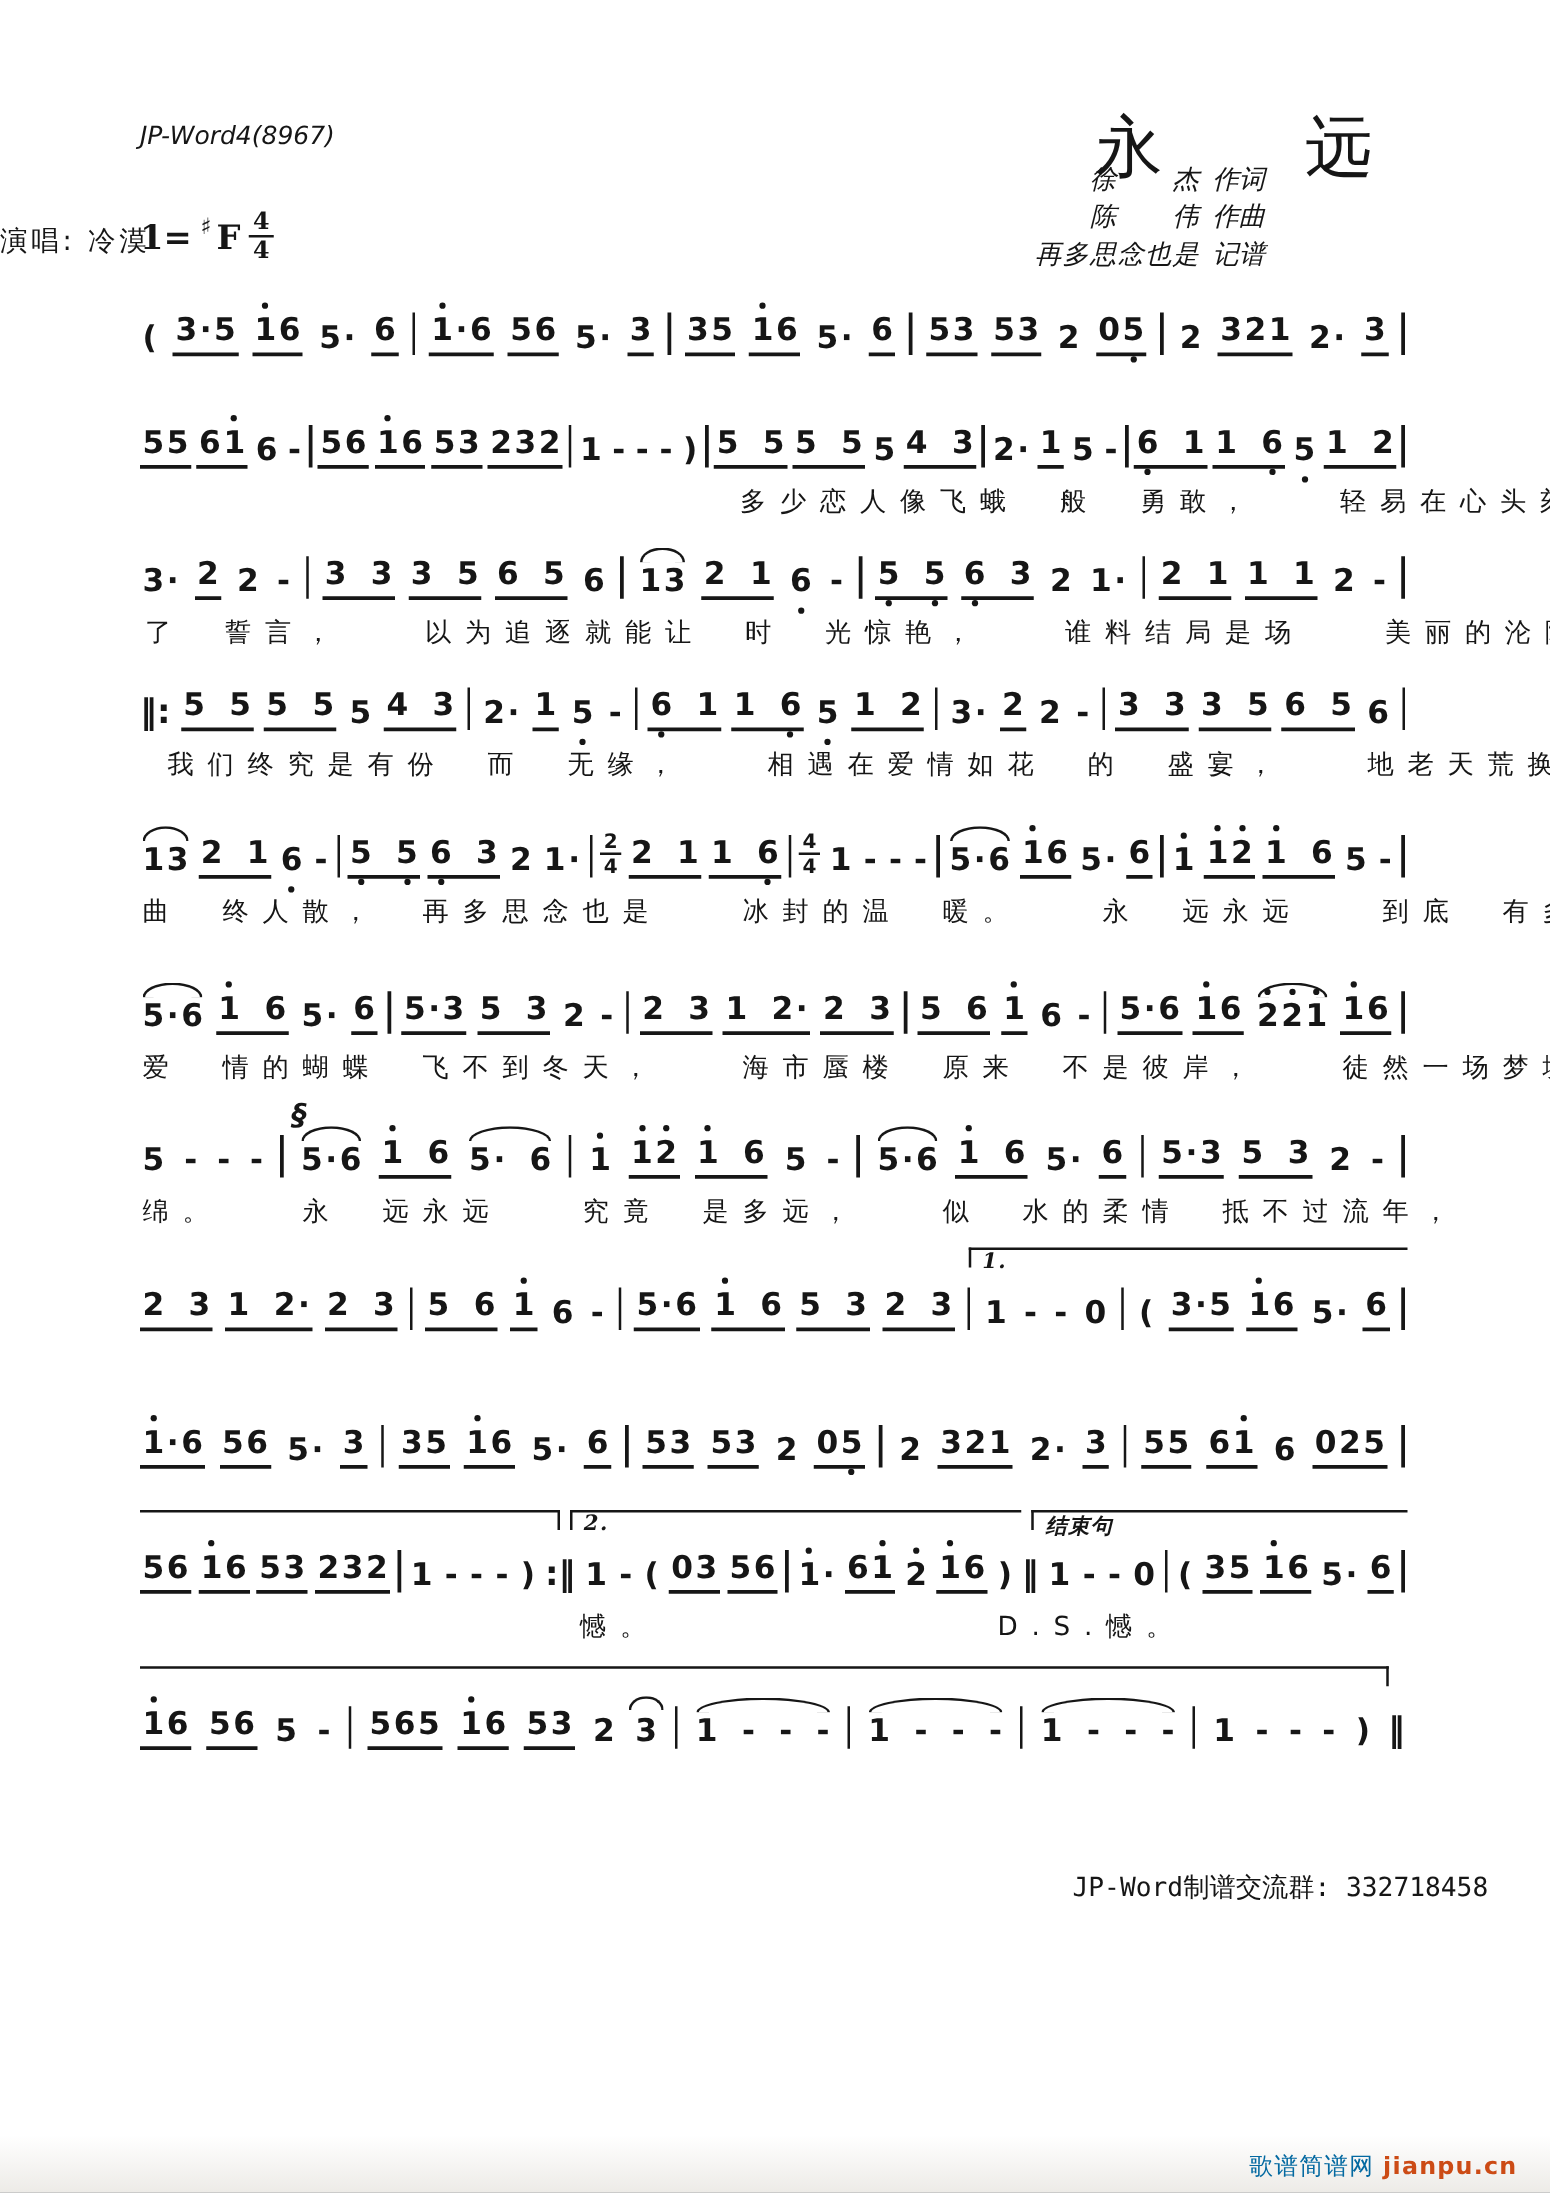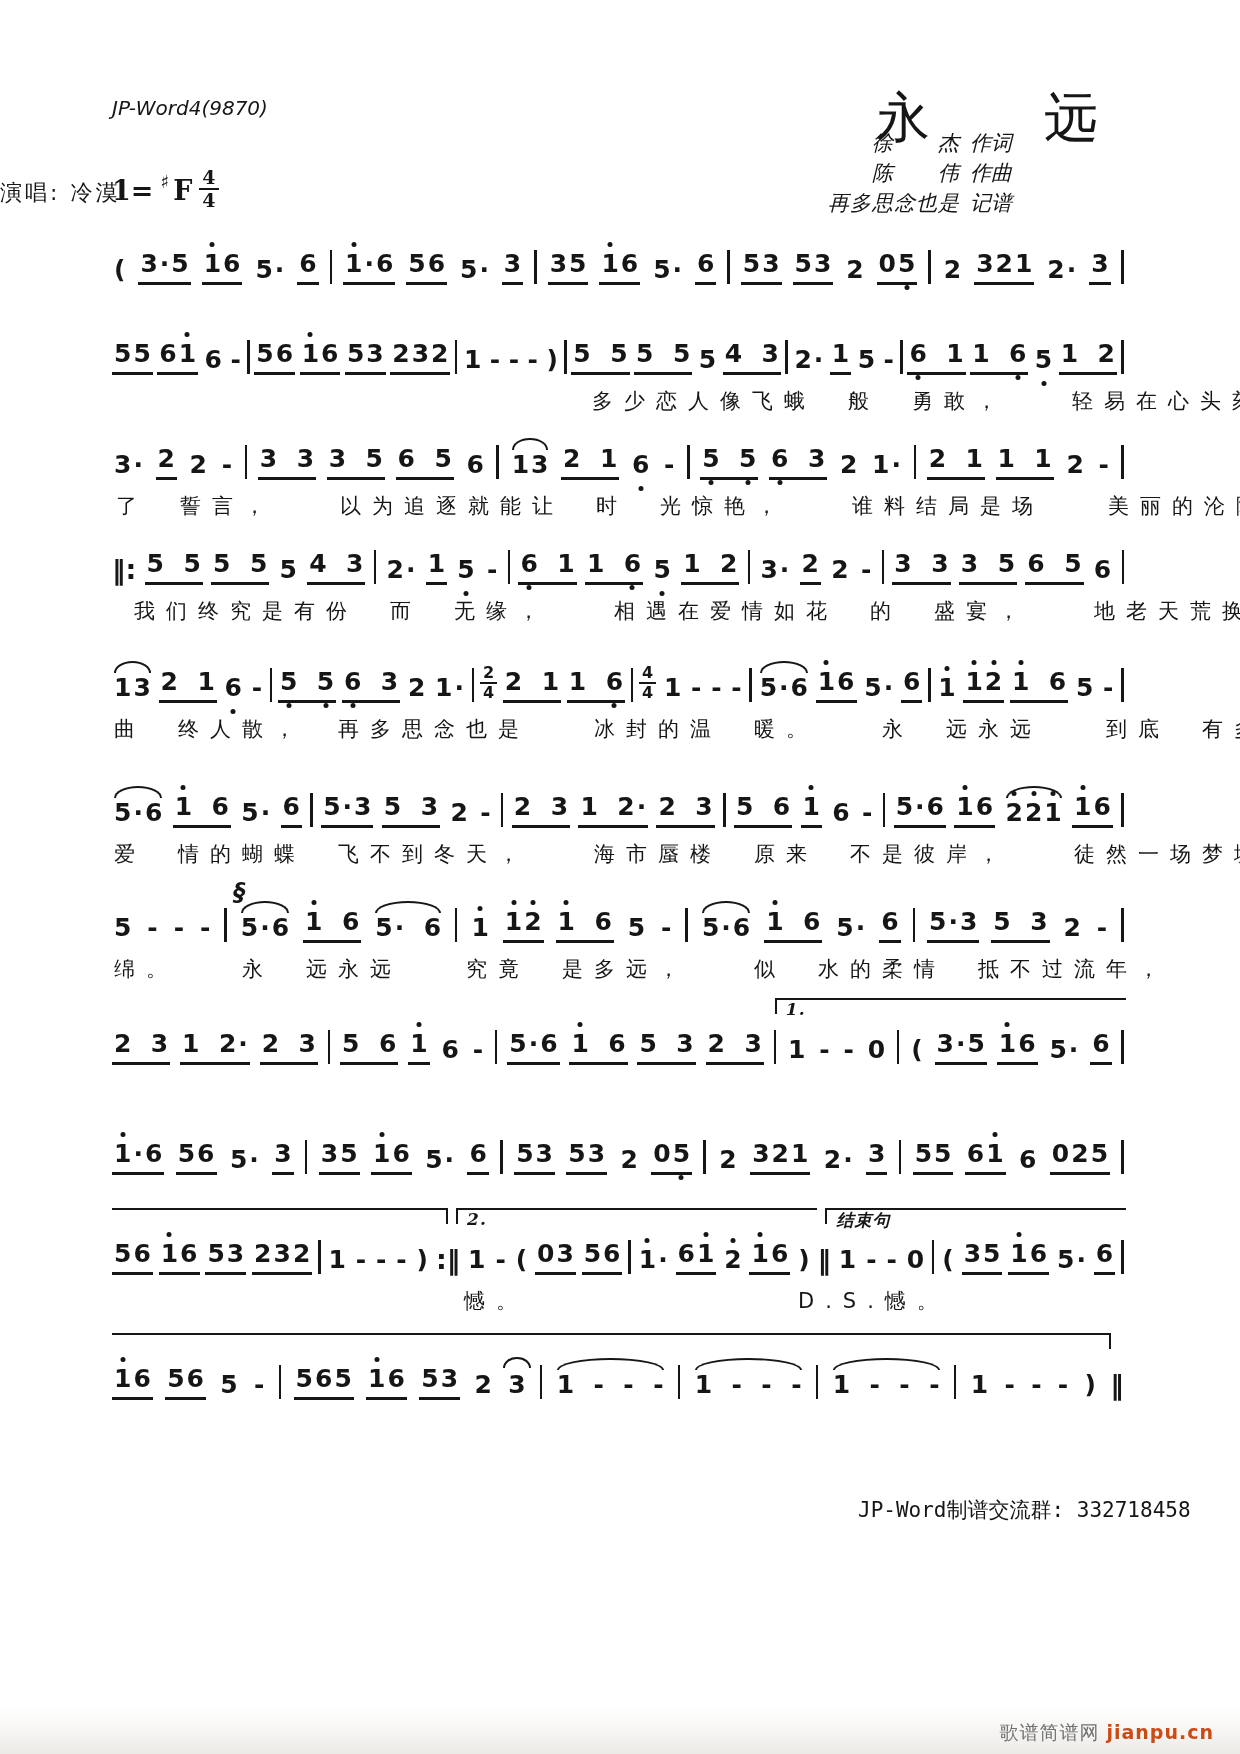--- a/index.html
+++ b/index.html
@@ -56,21 +56,21 @@
                 font-family:"DejaVu Sans Mono",monospace;font-weight:normal;}
   .bottomstrip{position:absolute;left:0;right:0;bottom:0;height:46px;
                background:linear-gradient(#ffffff,#edebe7);}
   .site-mark{position:absolute;right:26px;bottom:8px;font-size:19px;letter-spacing:1px;}
 </style>
 </head>
 <body>
 
 <div class="sheet">
 
-  <div class="jp-label">JP-Word4(9870)</div>
+  <div class="jp-label">JP-Word4(8967)</div>
 
   <div class="title">永　　远</div>
 
   <div class="keysig">
     <span>1=</span>
       <span class="sharp">♯</span>
       <span>F</span>
     <span class="ts">
       <span class="num">4</span>
       <span class="den">4</span>
@@ -470,17 +470,17 @@
           <span class="grp"><span class="nt">)</span></span>
           <span class="bigbar">‖</span>
         </div>
       </div>
     </div>
 
   <div class="footer-right">JP-Word制谱交流群: 332718458</div>
 
   <div class="bottomstrip"></div>
   <div class="site-mark">
-    <span style="color: #737373; margin-left: 12px;">歌谱简谱网</span>
+    <span style="color: #0369a1; margin-left: 12px;">歌谱简谱网</span>
     <span style="color: rgb(204, 75, 21); font-weight: bold;">jianpu.cn</span>
   </div>
 
 </div>
 
 </body></html>

